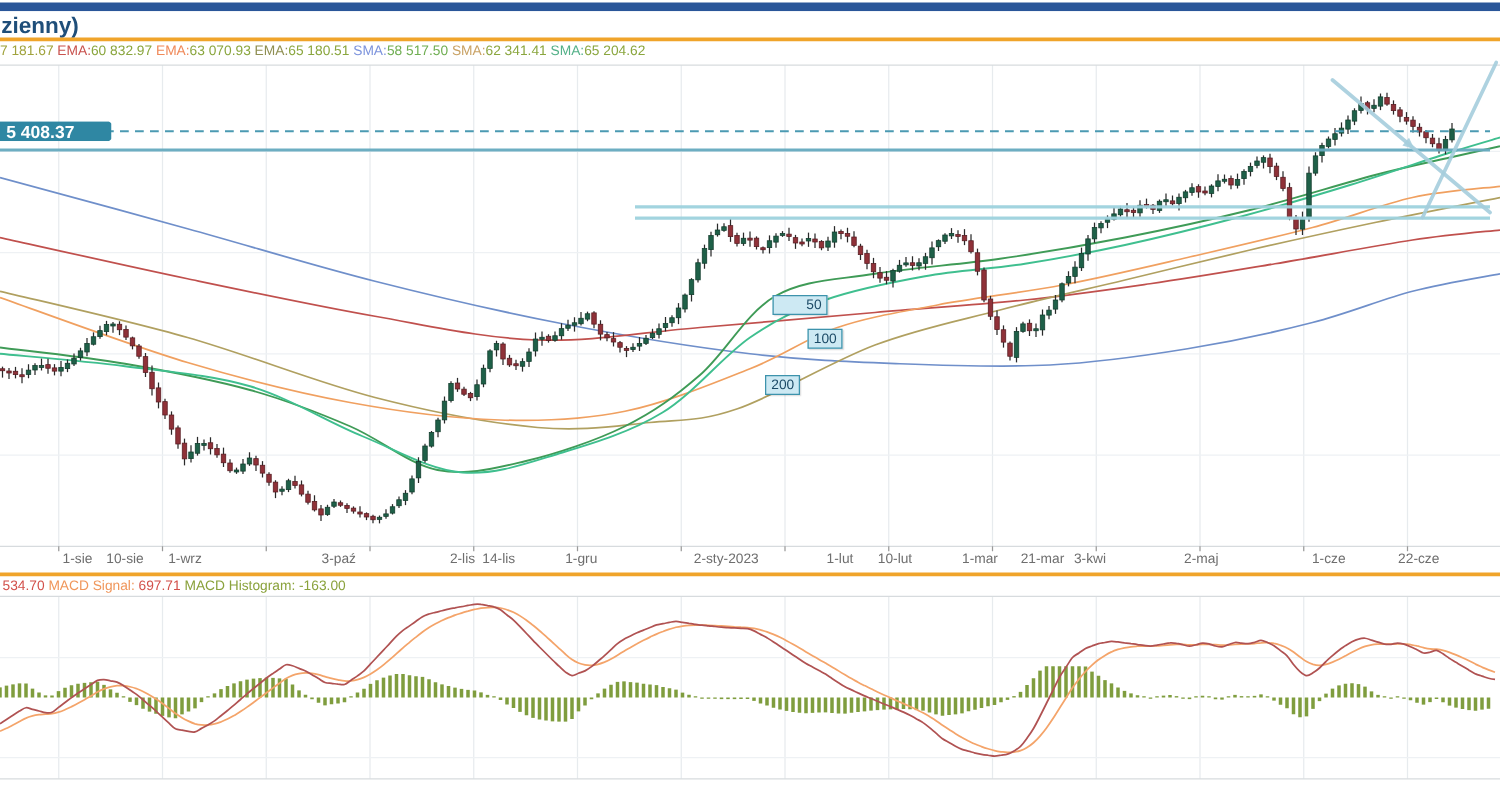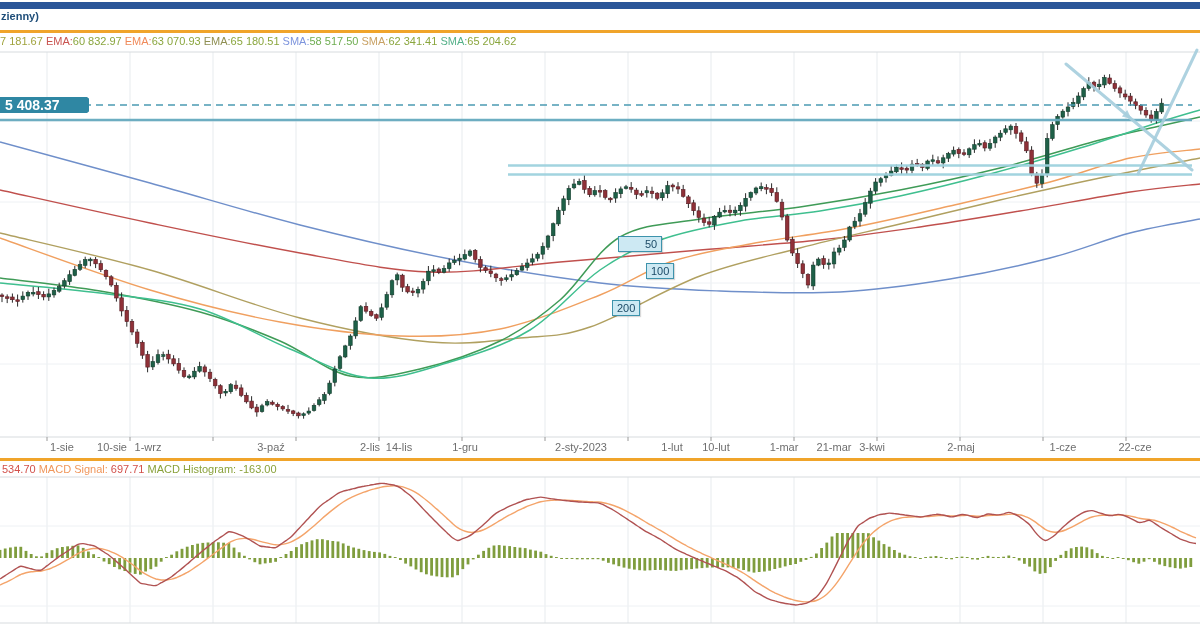--- a/index.html
+++ b/index.html
@@ -1,20 +1,20 @@
 <!DOCTYPE html>
 <html><head>
 <meta charset="utf-8">
 <style>
   html,body{margin:0;padding:0;background:#fff;}
   #screen{position:relative;width:1200px;height:630px;overflow:hidden;background:#fff;
           font-family:"Liberation Sans","DejaVu Sans",sans-serif;}
   #top-border{position:absolute;left:0;top:2px;width:1200px;height:7px;background:#2a5699;}
   #title-row{position:absolute;left:0;top:9px;width:1200px;height:21px;background:#fff;}
-  #chart-title{position:absolute;left:1px;top:1px;font-size:11px;font-weight:bold;color:#1f4e79;}
+  #chart-title{position:absolute;left:1px;top:1px;font-size:18px;font-weight:bold;color:#1f4e79;}
   .orange-rule{position:absolute;left:0;width:1200px;height:3px;background:#f0a42a;}
   #legend-row{position:absolute;left:0;top:35px;width:1196px;height:15px;font-size:11px;white-space:nowrap;}
   #macd-legend-row{position:absolute;left:2px;top:463px;width:1196px;height:15px;font-size:11px;white-space:nowrap;}
   .seg{letter-spacing:0px;}
   #chart-svg{position:absolute;left:0;top:0;}
   #price-tag{position:absolute;left:0;top:97px;height:16px;line-height:16px;color:#fff;
              font-size:14px;font-weight:bold;background:#2f87a3;padding-left:5px;width:84px;
              clip-path:polygon(0 0,87px 0,97px 8px,87px 16px,0 16px);}
   .ma-callout{position:absolute;background:#cde9f3;border:1px solid #3d93ac;color:#1c4a66;
               font-size:11px;padding:0px 4px;line-height:14px;box-shadow:1px 1px 1px rgba(0,0,0,.15);}
@@ -792,21 +792,21 @@
   </svg>
 
   <div id="price-tag">5 408.37</div>
   <div id="callouts">
       <div class="ma-callout" style="left: 618px; top: 236px; padding-left: 26px;">50</div>
       <div class="ma-callout" style="left: 646px; top: 263px;">100</div>
       <div class="ma-callout" style="left: 612px; top: 300px;">200</div>
     </div>
   <div id="x-labels">
       <div class="x-tick-label" style="left: 62px;">1-sie</div>
-      <div class="x-tick-label" style="left: 112px;">10-sie</div>
+      <div class="x-tick-label" style="left: 100px;">10-sie</div>
       <div class="x-tick-label" style="left: 148px;">1-wrz</div>
       <div class="x-tick-label" style="left: 271px;">3-paź</div>
       <div class="x-tick-label" style="left: 370px;">2-lis</div>
       <div class="x-tick-label" style="left: 399px;">14-lis</div>
       <div class="x-tick-label" style="left: 465px;">1-gru</div>
       <div class="x-tick-label" style="left: 581px;">2-sty-2023</div>
       <div class="x-tick-label" style="left: 672px;">1-lut</div>
       <div class="x-tick-label" style="left: 716px;">10-lut</div>
       <div class="x-tick-label" style="left: 784px;">1-mar</div>
       <div class="x-tick-label" style="left: 834px;">21-mar</div>

